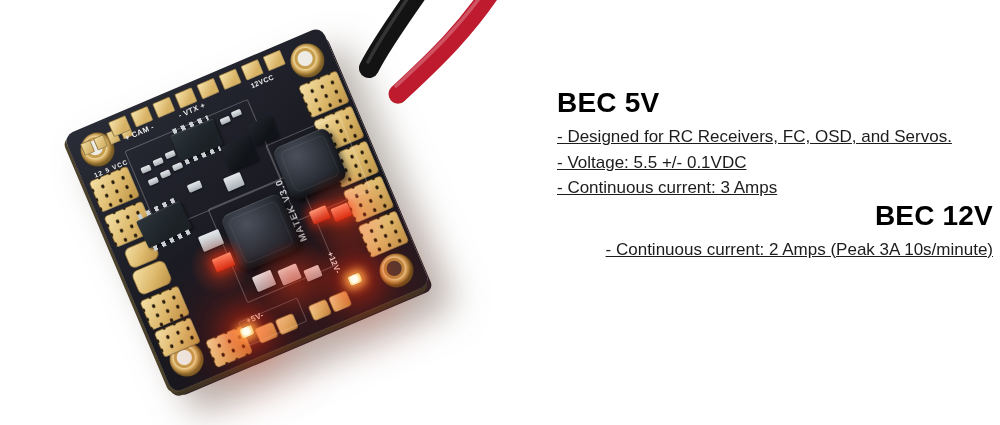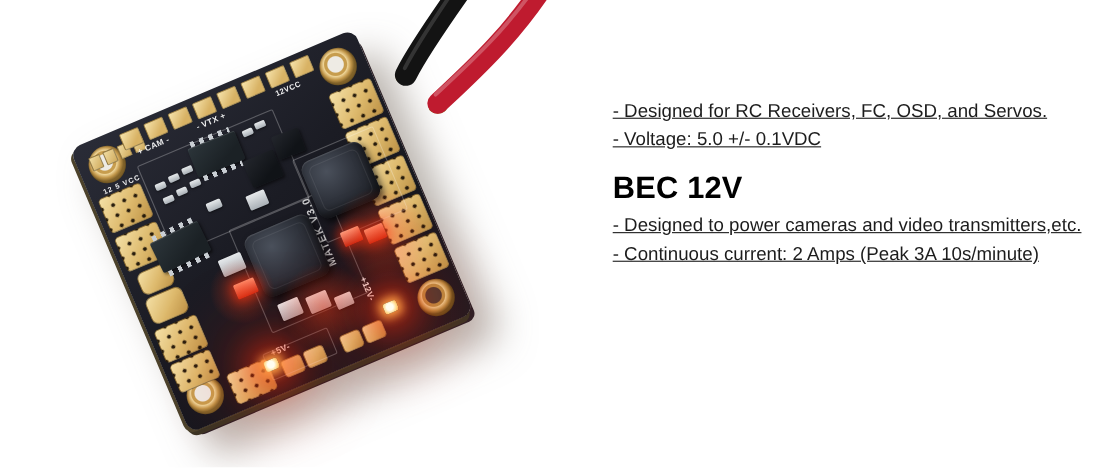--- a/index.html
+++ b/index.html
@@ -53,21 +53,21 @@
         background:radial-gradient(circle,rgba(255,62,22,.42) 0%,rgba(255,40,10,0) 70%);}
   .led{position:absolute;width:13px;height:10px;border-radius:2px;
        background:radial-gradient(circle at 45% 45%,#fffdf0 0 3px,#ffd887 6px,#ff7b2c 9px);
        box-shadow:0 0 9px 4px rgba(255,160,70,.95),0 0 28px 14px rgba(255,48,12,.55),
                   0 0 60px 34px rgba(255,30,8,.25);}
   .wires{position:absolute;left:0;top:0;z-index:5;pointer-events:none;}
   
   .specs{position:absolute;left:557px;top:88px;width:436px;color:#1c1c1c;}
   .specs h2{margin:0 0 6px 0;font-size:28px;line-height:30px;font-weight:bold;color:#000;letter-spacing:.2px;}
   .spec-line{font-size:17px;line-height:25.5px;text-decoration:underline;}
-  .sec2{margin-top:17px;}
+  .sec2{text-align:right;}
 </style>
 </head>
 <body>
 
 <div class="canvas">
 
   <div class="photo">
     <div class="board">
 
       <div class="hole" style="left:9px;top:9px"></div>
@@ -162,22 +162,23 @@
       <ellipse cx="398" cy="97" rx="8" ry="6" fill="#dcb86f" stroke="#93712f" stroke-width="1"></ellipse>
       <path d="M 428 -22 C 398 20 379 48 369 68" fill="none" stroke="#131313" stroke-width="20" stroke-linecap="round"></path>
       <path d="M 420 -20 C 394 18 377 44 368 62" fill="none" stroke="rgba(255,255,255,0.14)" stroke-width="3.5" stroke-linecap="round"></path>
       <path d="M 500 -22 C 468 30 428 66 398 94" fill="none" stroke="#bf1b2f" stroke-width="19" stroke-linecap="round"></path>
       <path d="M 492 -20 C 462 26 424 60 396 86" fill="none" stroke="rgba(255,255,255,0.25)" stroke-width="3.5" stroke-linecap="round"></path>
     </svg>
   </div>
 
   <div class="specs">
     <section>
+      <h2>BEC 5V</h2>
       <div class="spec-line">- Designed for RC Receivers, FC, OSD, and Servos.</div>
-      <div class="spec-line">- Voltage: 5.0 +/- 0.1VDC</div>
+      <div class="spec-line">- Voltage: 5.5 +/- 0.1VDC</div>
+      <div class="spec-line">- Continuous current: 3 Amps</div>
     </section>
     <section class="sec2">
       <h2>BEC 12V</h2>
-      <div class="spec-line">- Designed to power cameras and video transmitters,etc.</div>
       <div class="spec-line">- Continuous current: 2 Amps (Peak 3A 10s/minute)</div>
     </section>
   </div>
 </div>
 
 </body></html>

